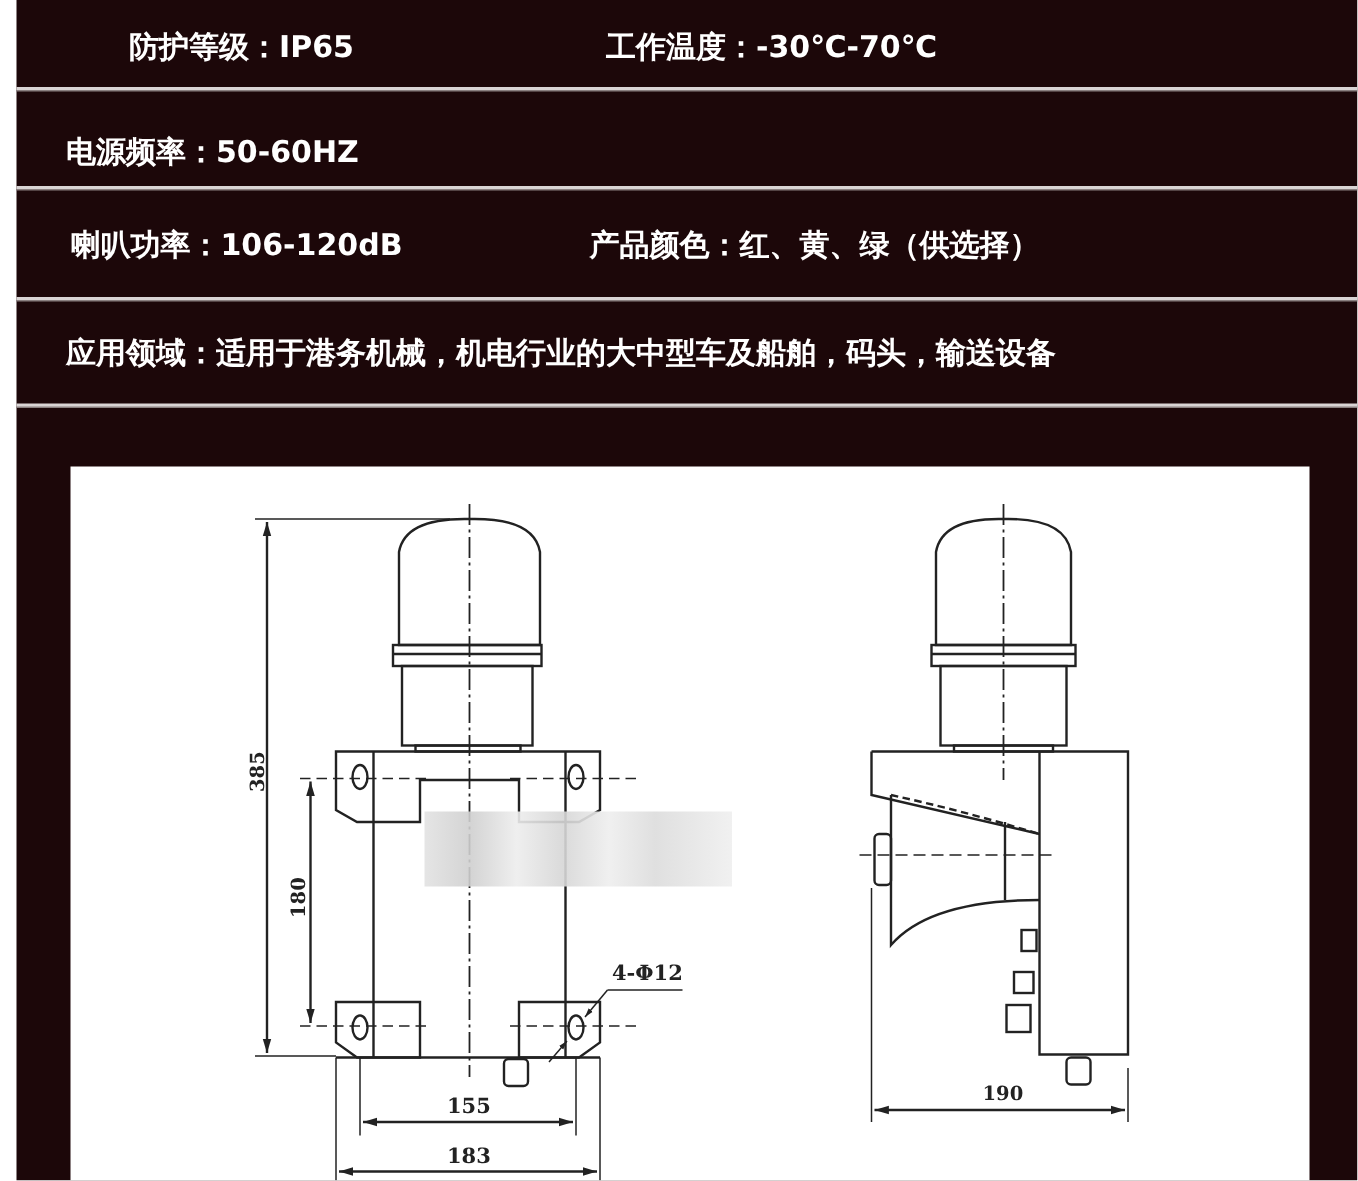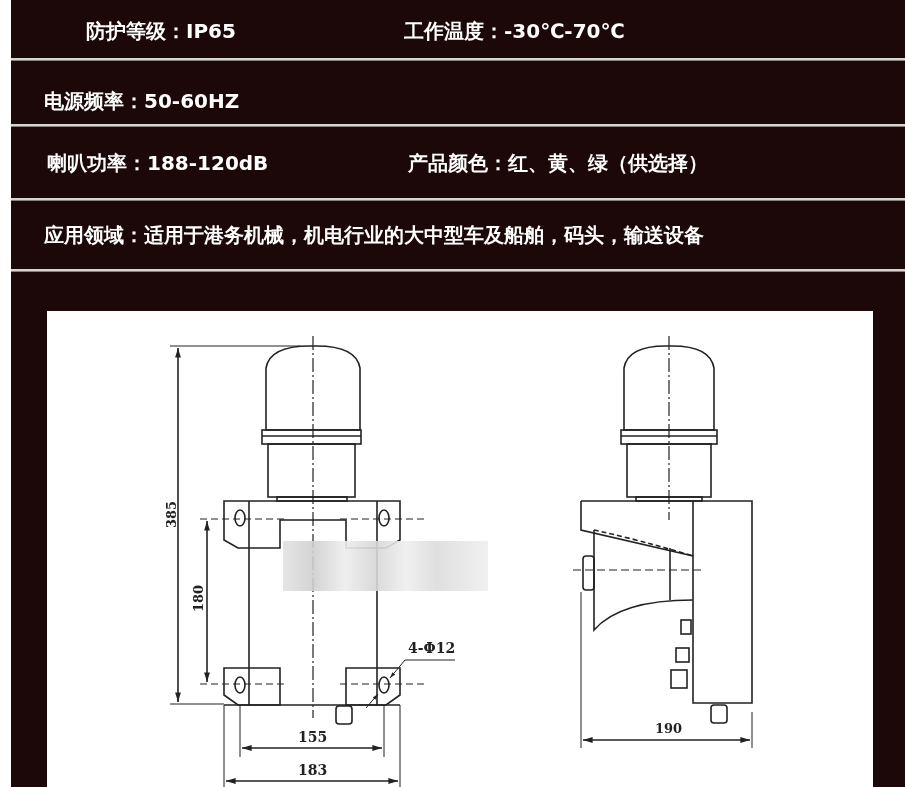--- a/index.html
+++ b/index.html
@@ -27,22 +27,22 @@
   <span style="position:absolute;left:393px;">工作温度：-30℃-70℃</span>
 </div>
 <div class="divider" style="top:58px;"></div>
 
 <div class="row" style="top:62px;height:78px;">
   <span style="position:absolute;left:33px;">电源频率：50-60HZ</span>
 </div>
 <div class="divider" style="top:124px;"></div>
 
 <div class="row" style="top:128px;height:70px;">
-  <span style="position:absolute;left:36px;">喇叭功率：188-120dB</span>
-  <span style="position:absolute;left:397px;">产品颜色：红、黄、绿（供选择）</span>
+  <span style="position:absolute;left:36px;">喇叭功率：106-120dB</span>
+  <span style="position:absolute;left:382px;">产品颜色：红、黄、绿（供选择）</span>
 </div>
 <div class="divider" style="top:198px;"></div>
 
 <div class="row" style="top:202px;height:67px;">
   <span style="position:absolute;left:33px;">应用领域：适用于港务机械，机电行业的大中型车及船舶，码头，输送设备</span>
 </div>
 <div class="divider" style="top:269px;"></div>
 
 <div class="panel"></div>
 

